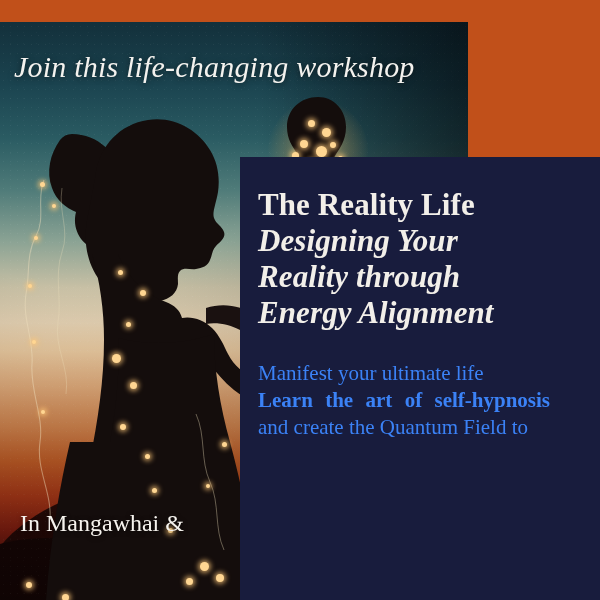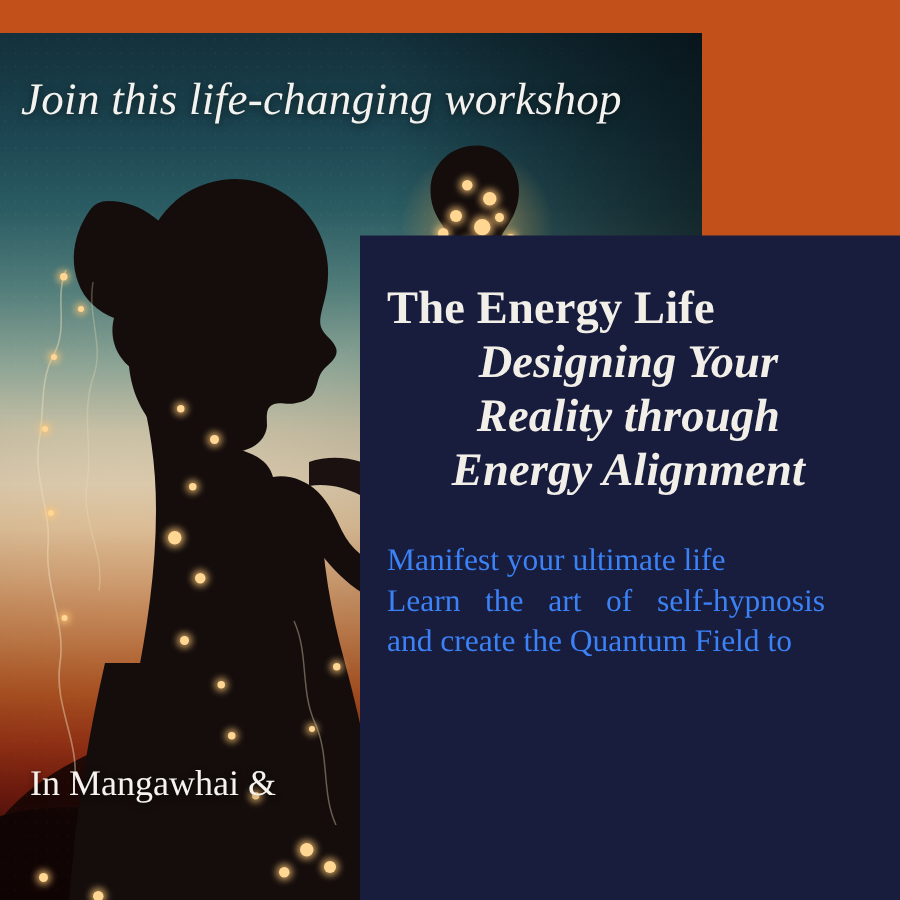--- a/index.html
+++ b/index.html
@@ -150,33 +150,34 @@
   .panel-inner { padding:30px 20px 0 18px; }
 
   .title {
     color:#f2efe9;
     font-size:31px;
     line-height:36px;
     font-weight:700;
     letter-spacing:.1px;
   }
   .title .up { display:block; }
-  .title .it { display:block; font-style:italic;text-align:center; }
+  .title .it { display:block; font-style:italic; }
 
   .body-copy {
     margin-top:29px;
     color:#3b82f6;
     font-size:21px;
     line-height:27px;
   }
   .body-copy span { display:block; }
   .body-copy .justified {
     text-align:justify;
     text-align-last:justify;
     width:292px;
+    font-weight:bold;
   }
 </style>
 </head>
 <body>
 
 <div id="poster">
 
   <div class="photo">
     <div class="sky"></div>
     <div class="hill"></div>
@@ -277,21 +278,21 @@
 
     <div class="location">
       <span class="l1">In Mangawhai &amp;</span>
     </div>
   </div>
 
   <div class="panel">
     <div class="panel-inner">
 
       <h1 class="title">
-        <span class="up">The Energy Life</span>
+        <span class="up">The Reality Life</span>
         <span class="it">Designing Your</span>
         <span class="it">Reality through</span>
         <span class="it">Energy Alignment</span>
       </h1>
 
       <div class="body-copy">
         <span>Manifest your ultimate life</span>
         <span class="justified">Learn the art of self-hypnosis</span>
         <span>and create the Quantum Field to</span>
       </div>

